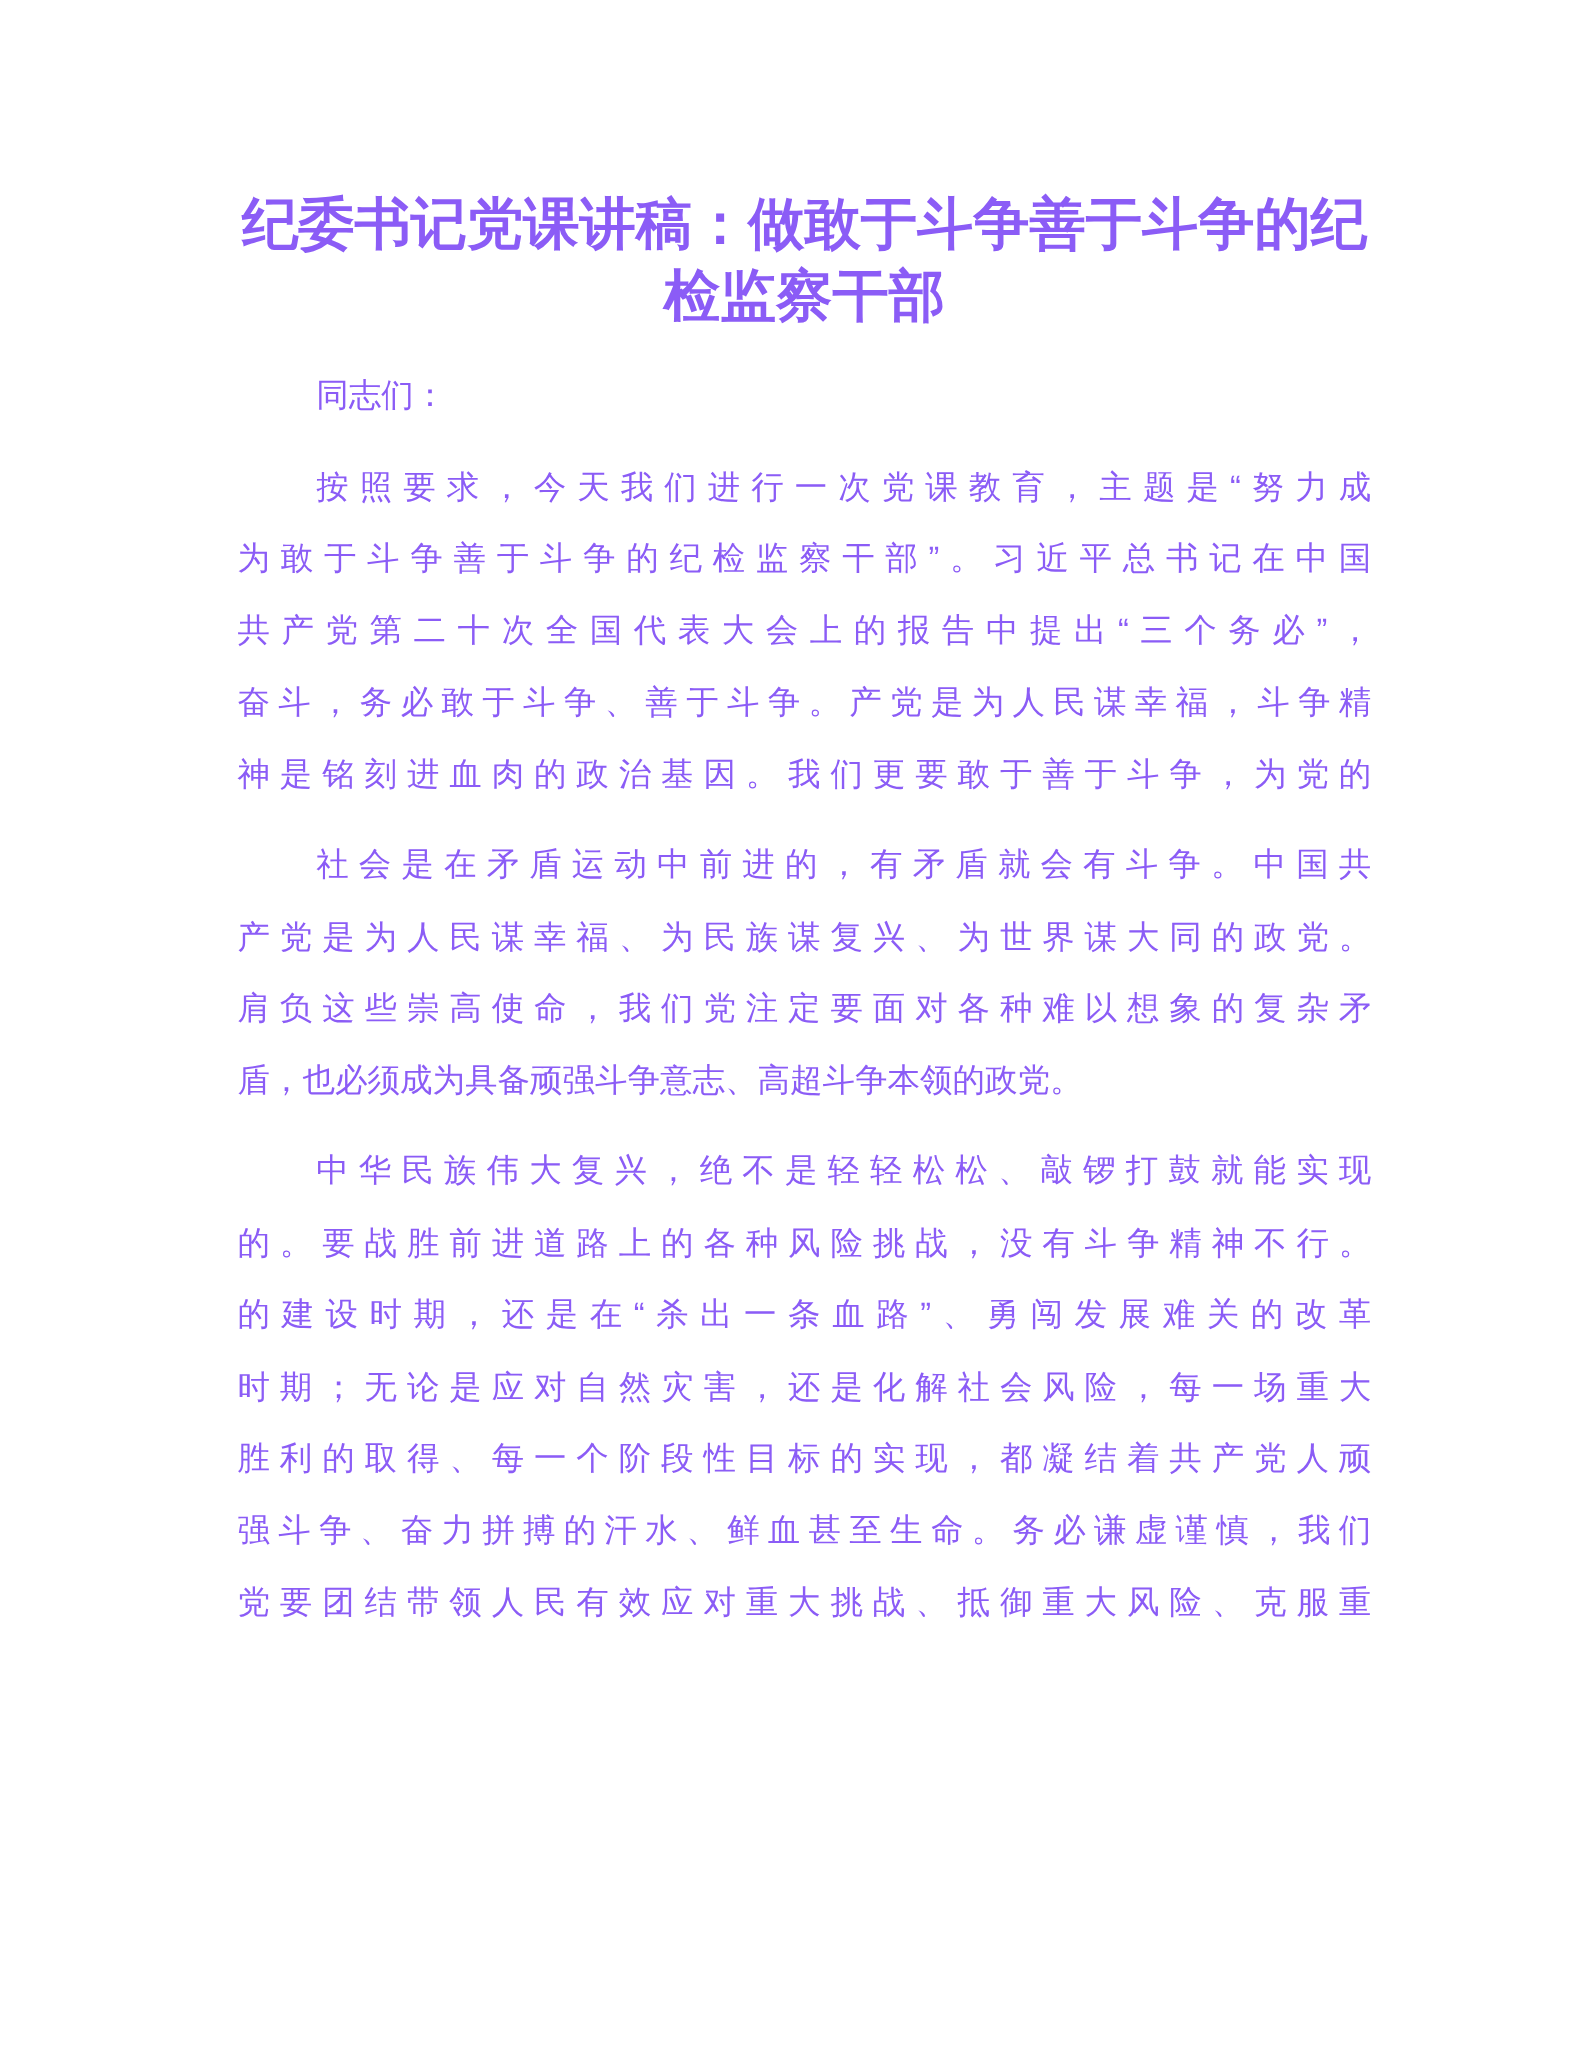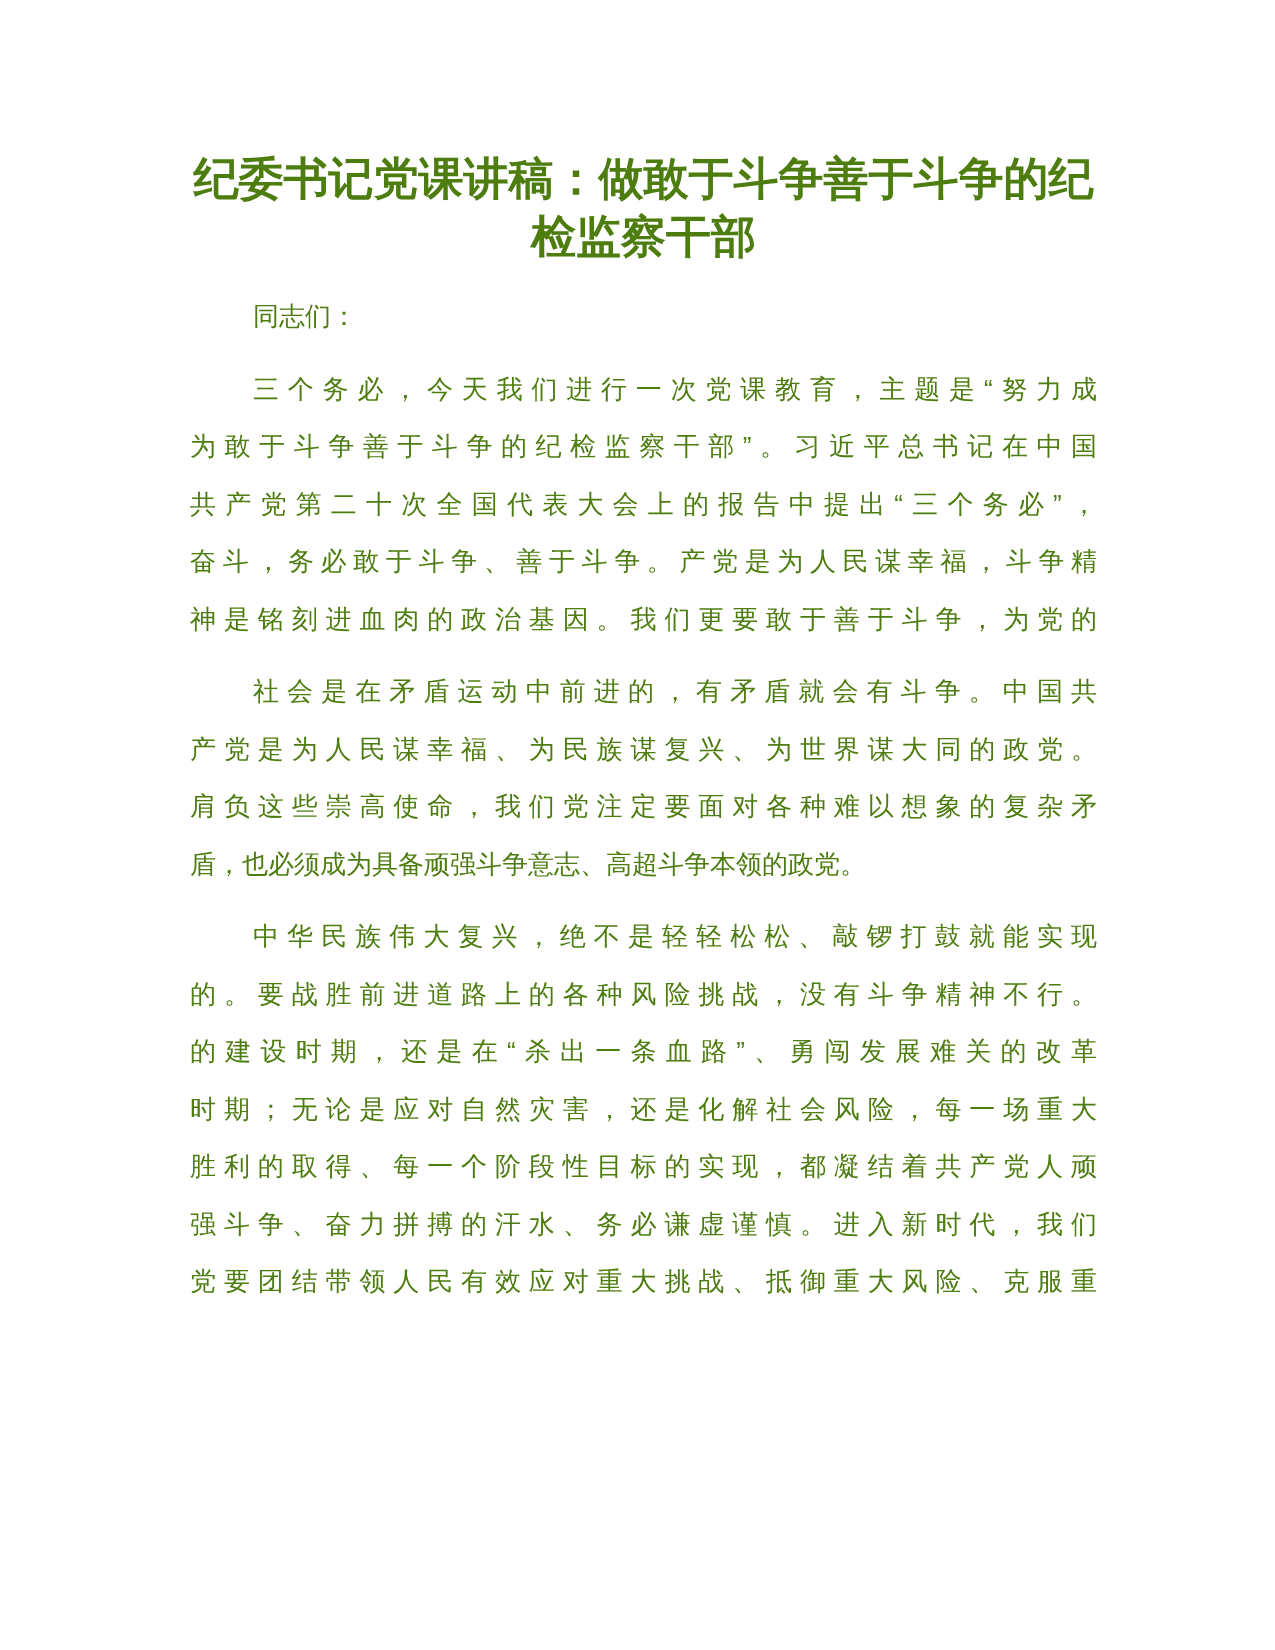--- a/index.html
+++ b/index.html
@@ -9,21 +9,21 @@
   }
   .page {
     position: relative;
     width: 1275px;
     height: 1650px;
     background: #ffffff;
     box-sizing: border-box;
     padding: 150px 178px 0 190px;
     overflow: hidden;
     font-family: "Liberation Sans", "DejaVu Sans", sans-serif;
-    color: #4d7c0f;
+    color: #8b5cf6;
     -webkit-font-smoothing: antialiased;
   }
   .doc-title {
     font-size: 45px;
     font-weight: 700;
     line-height: 58px;
     text-align: center;
     margin: 0 0 22px 0;
     letter-spacing: 0;
   }
@@ -62,35 +62,35 @@
 <div class="page">
   <div class="doc-title">
     <span class="title-line">纪委书记党课讲稿：做敢于斗争善于斗争的纪</span>
     <span class="title-line">检监察干部</span>
   </div>
   <div class="doc-body">
       <div class="para">
         <div class="line first last">同志们：</div>
       </div>
       <div class="para">
-        <div class="line first">三个务必，今天我们进行一次党课教育，主题是“努力成</div>
+        <div class="line first">按照要求，今天我们进行一次党课教育，主题是“努力成</div>
         <div class="line">为敢于斗争善于斗争的纪检监察干部”。习近平总书记在中国</div>
         <div class="line">共产党第二十次全国代表大会上的报告中提出“三个务必”，</div>
         <div class="line">奋斗，务必敢于斗争、善于斗争。产党是为人民谋幸福，斗争精</div>
         <div class="line">神是铭刻进血肉的政治基因。我们更要敢于善于斗争，为党的</div>
       </div>
       <div class="para">
         <div class="line first">社会是在矛盾运动中前进的，有矛盾就会有斗争。中国共</div>
         <div class="line">产党是为人民谋幸福、为民族谋复兴、为世界谋大同的政党。</div>
         <div class="line">肩负这些崇高使命，我们党注定要面对各种难以想象的复杂矛</div>
         <div class="line last">盾，也必须成为具备顽强斗争意志、高超斗争本领的政党。</div>
       </div>
       <div class="para truncated">
         <div class="line first">中华民族伟大复兴，绝不是轻轻松松、敲锣打鼓就能实现</div>
         <div class="line">的。要战胜前进道路上的各种风险挑战，没有斗争精神不行。</div>
         <div class="line">的建设时期，还是在“杀出一条血路”、勇闯发展难关的改革</div>
         <div class="line">时期；无论是应对自然灾害，还是化解社会风险，每一场重大</div>
         <div class="line">胜利的取得、每一个阶段性目标的实现，都凝结着共产党人顽</div>
-        <div class="line">强斗争、奋力拼搏的汗水、务必谦虚谨慎。进入新时代，我们</div>
+        <div class="line">强斗争、奋力拼搏的汗水、鲜血甚至生命。务必谦虚谨慎，我们</div>
         <div class="line last">党要团结带领人民有效应对重大挑战、抵御重大风险、克服重</div>
       </div>
     </div>
 </div>
 
 </body></html>

